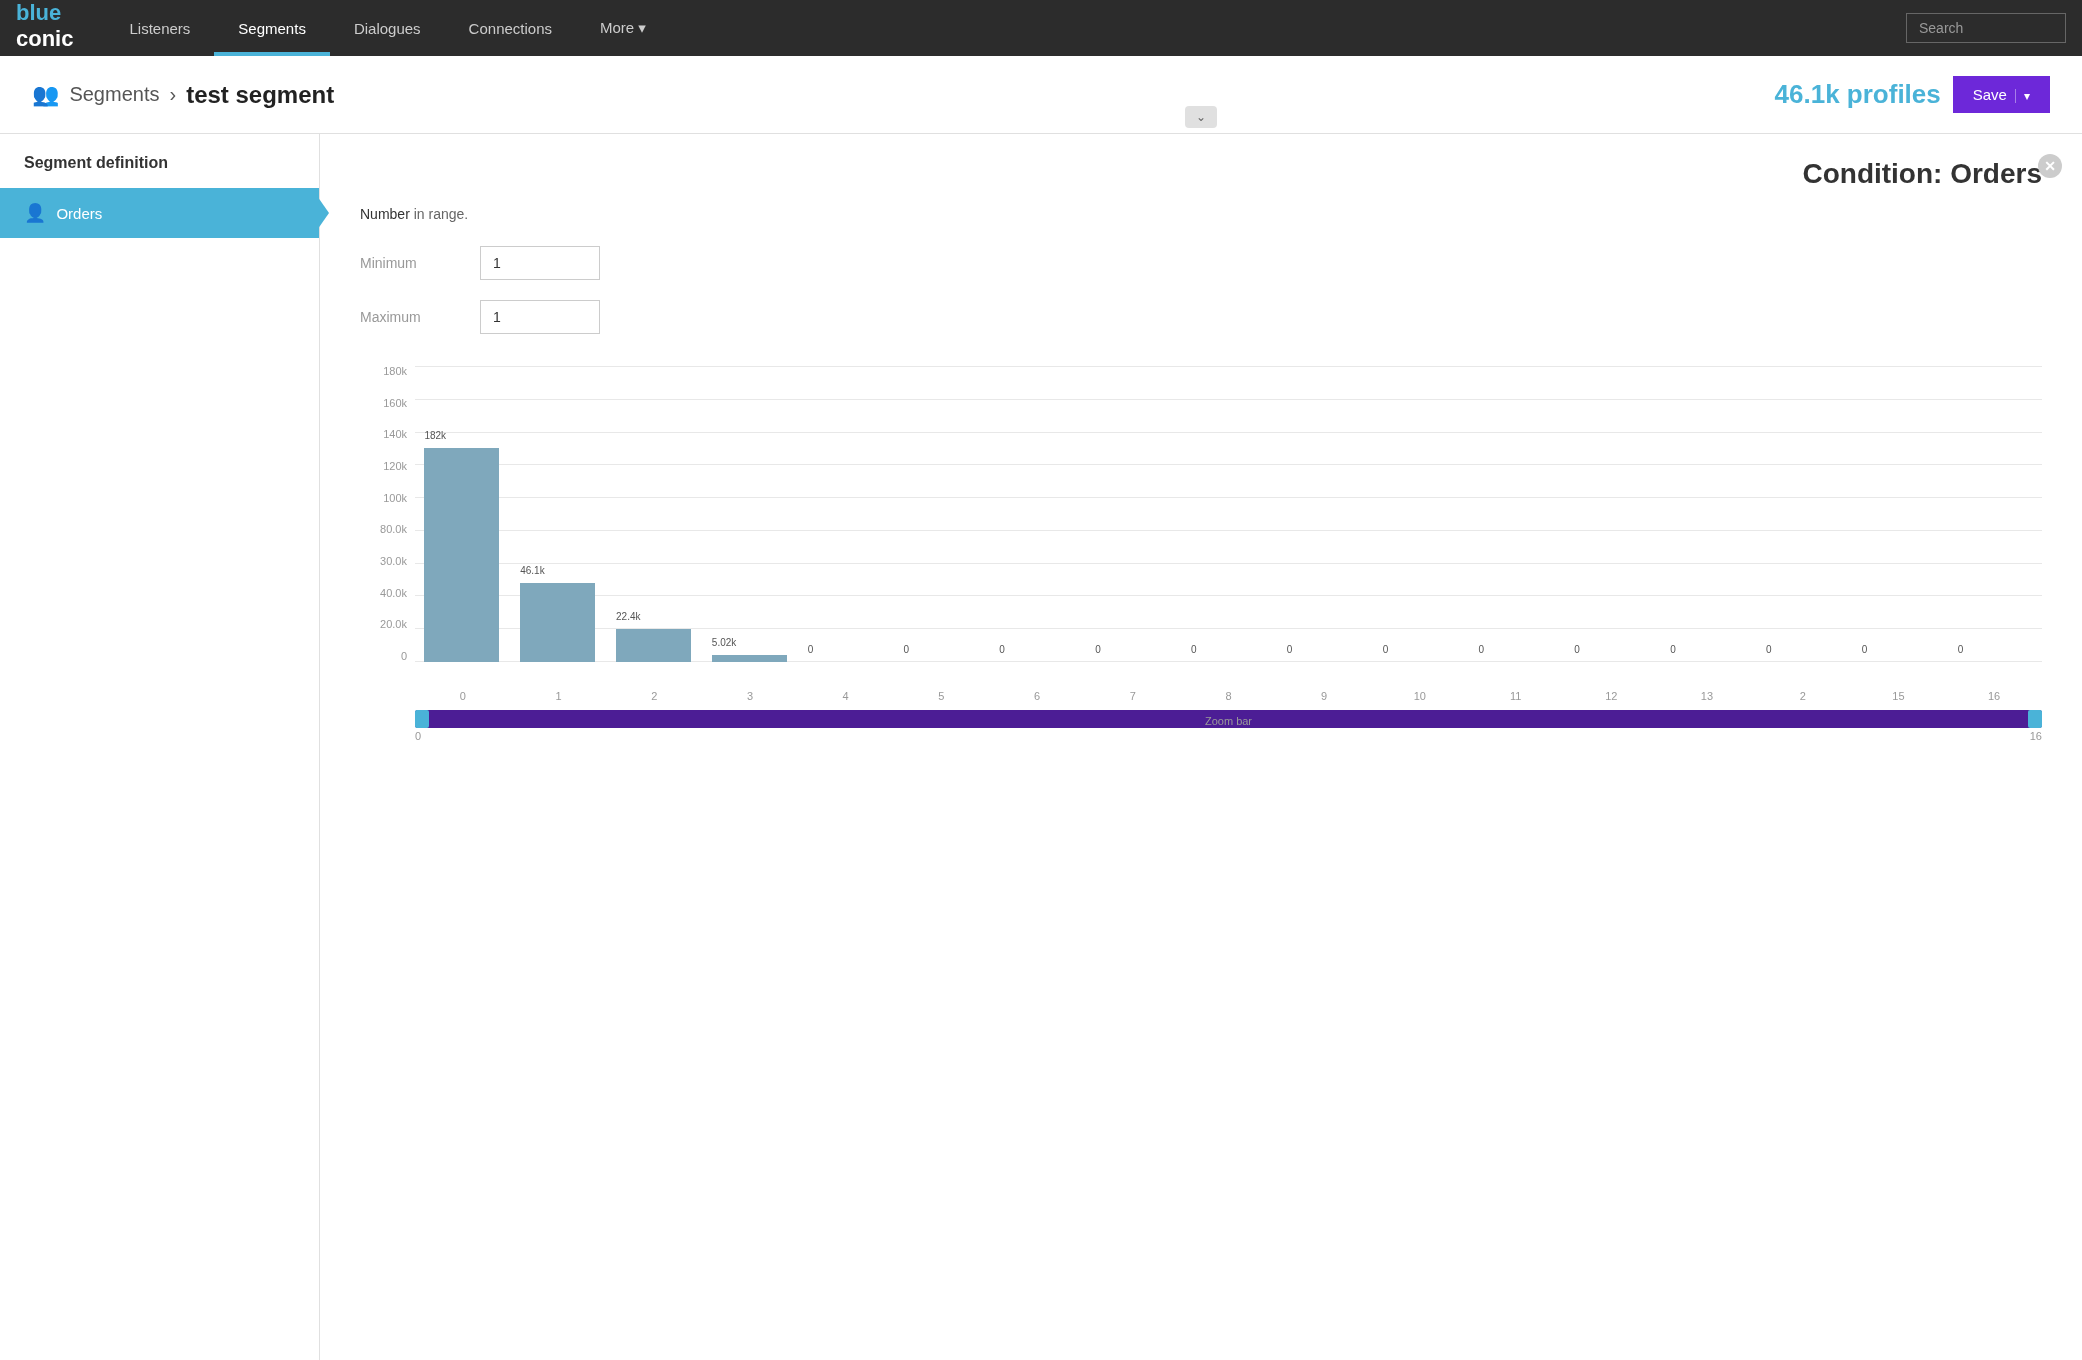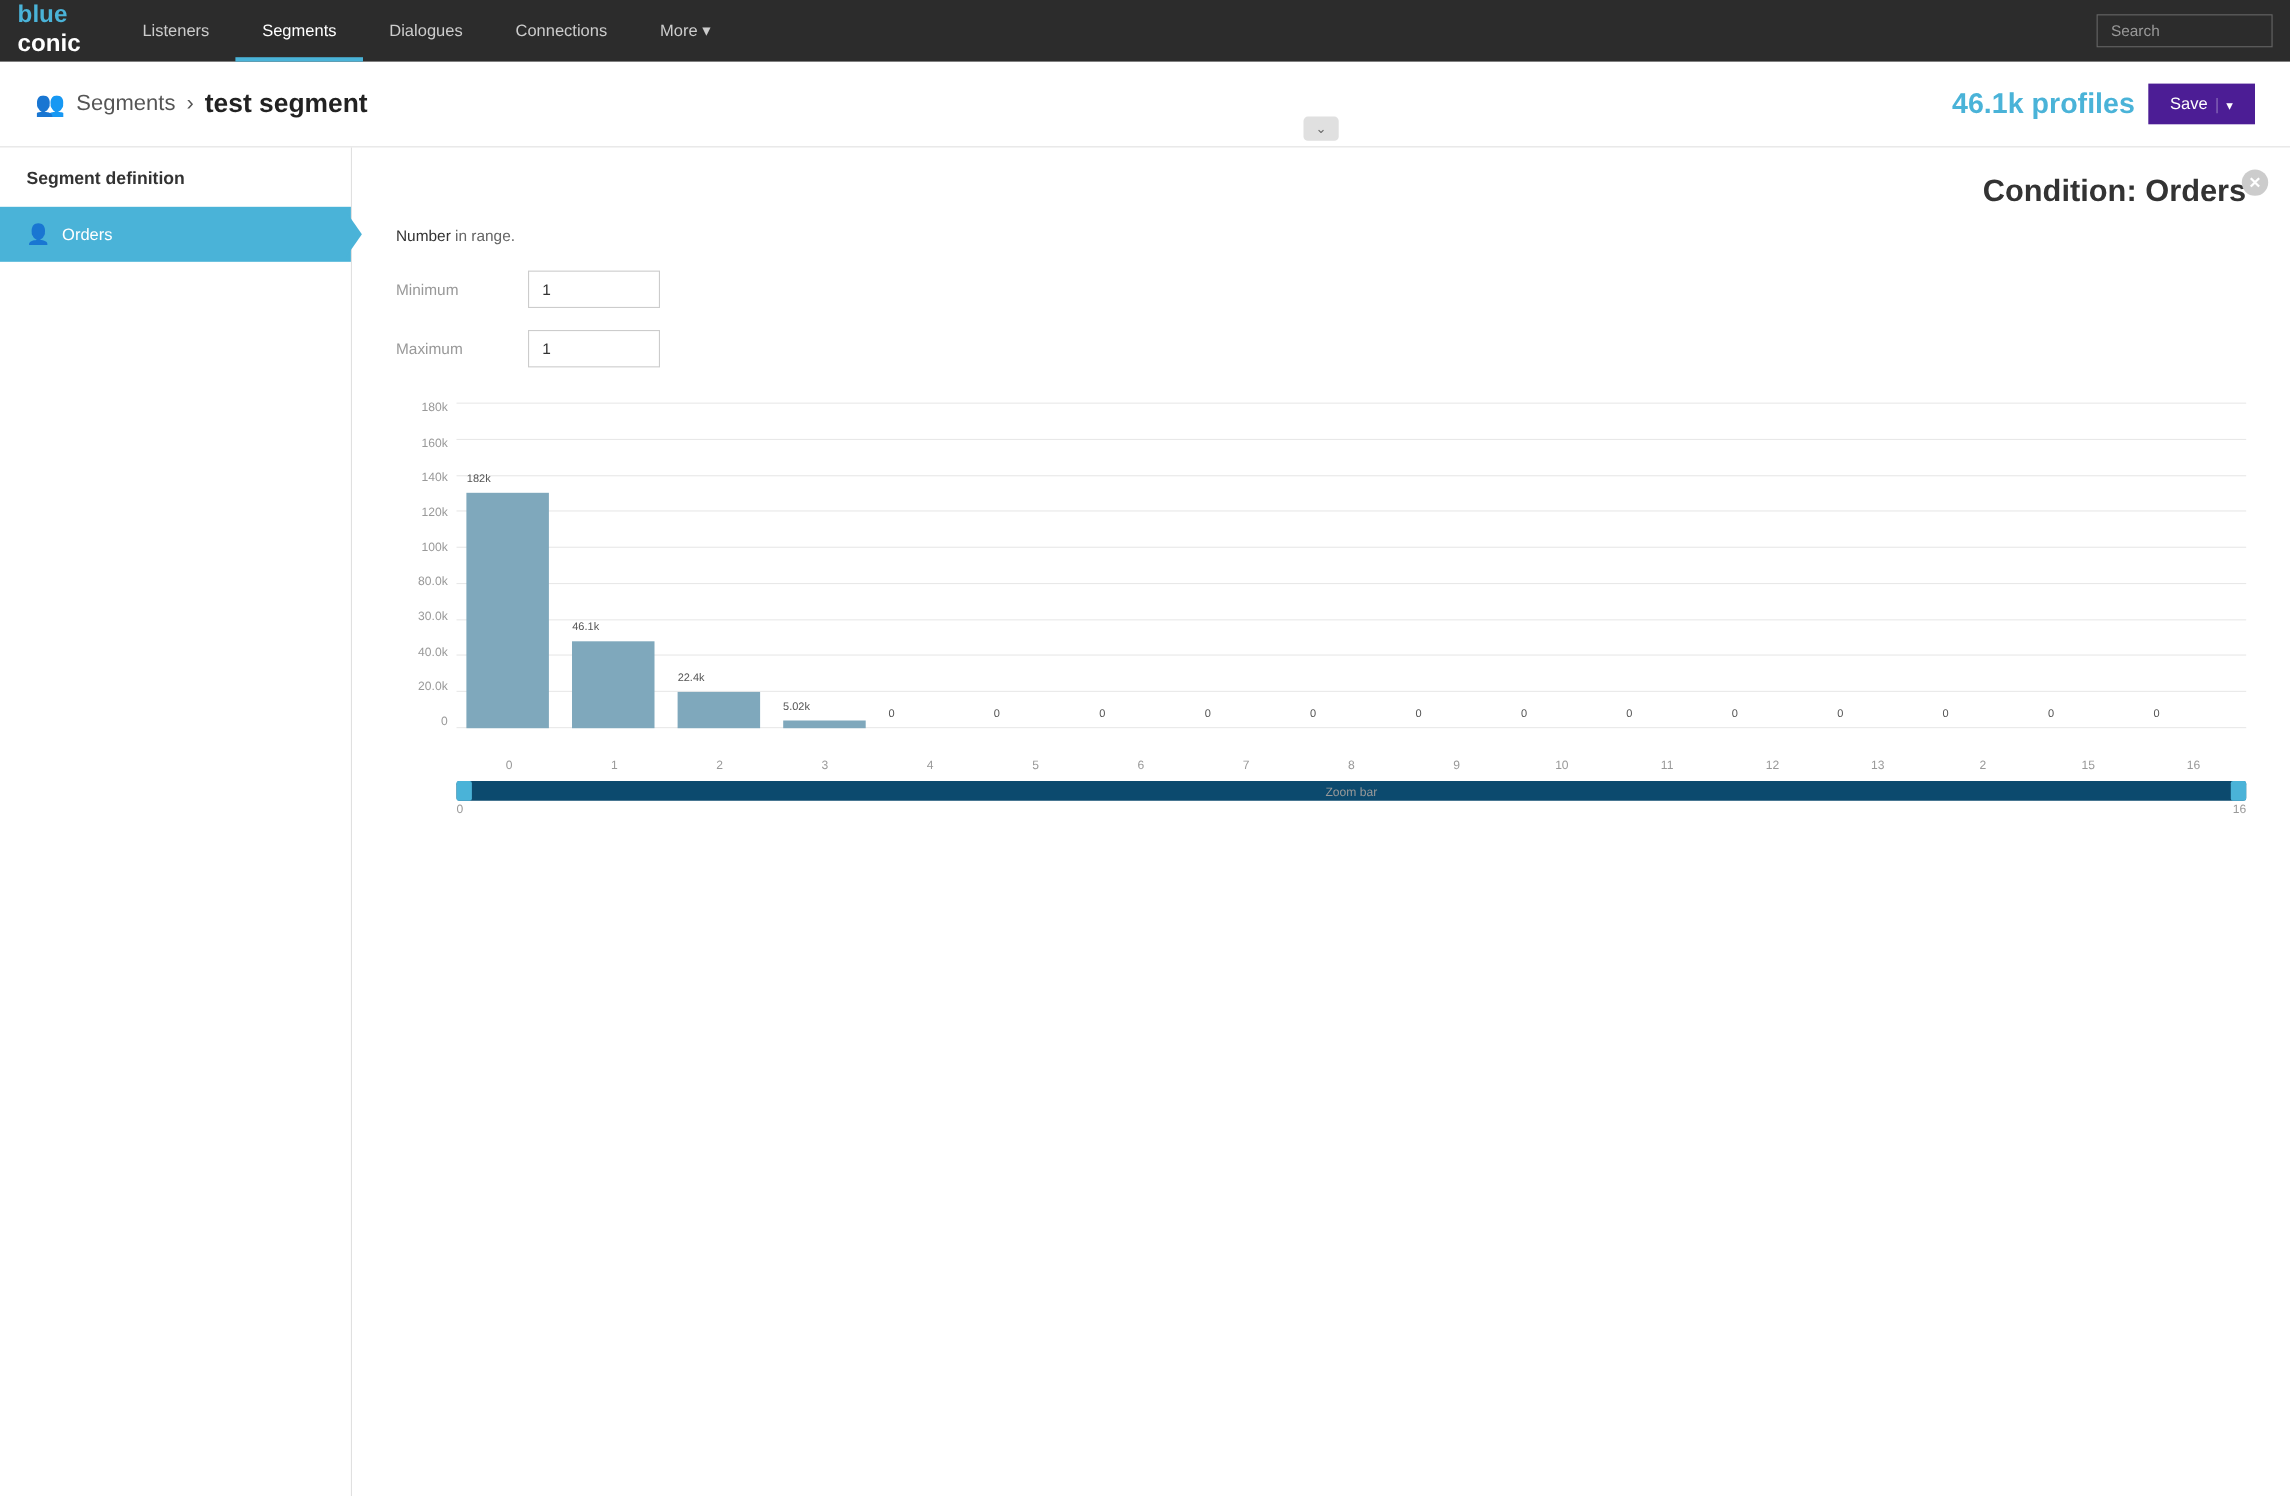--- a/index.html
+++ b/index.html
@@ -71,21 +71,21 @@
       gap: 10px;
       flex: 1;
     }
     .breadcrumb-icon { font-size: 22px; color: #555; }
     .breadcrumb-segments { font-size: 20px; color: #555; font-weight: normal; }
     .breadcrumb-arrow { font-size: 20px; color: #555; }
     .breadcrumb-current { font-size: 24px; font-weight: bold; color: #222; }
     .header-right { display: flex; align-items: center; gap: 12px; }
     .profiles-count { font-size: 26px; color: #4ab3d8; font-weight: bold; }
     .save-btn {
-      background: #4c1d95;
+      background: #6d28d9;
       color: #fff;
       border: none;
       padding: 10px 20px;
       font-size: 15px;
       cursor: pointer;
       display: flex;
       align-items: flex-end;
       gap: 8px;
     }
     .save-btn .arrow { font-size: 12px; border-left: 1px solid rgba(255,255,255,0.4); padding-left: 8px; }
@@ -284,21 +284,21 @@
       font-size: 11px;
       color: #999;
       padding-top: 4px;
     }
     .zoom-bar-container {
       margin-left: 55px;
       margin-top: 8px;
       position: relative;
     }
     .zoom-bar-bg {
-      background: #0c4a6e;
+      background: #4c1d95;
       height: 18px;
       border-radius: 3px;
       position: relative;
     }
     .zoom-handle-left, .zoom-handle-right {
       position: absolute;
       top: 0;
       width: 14px;
       height: 18px;
       background: #4ab3d8;

